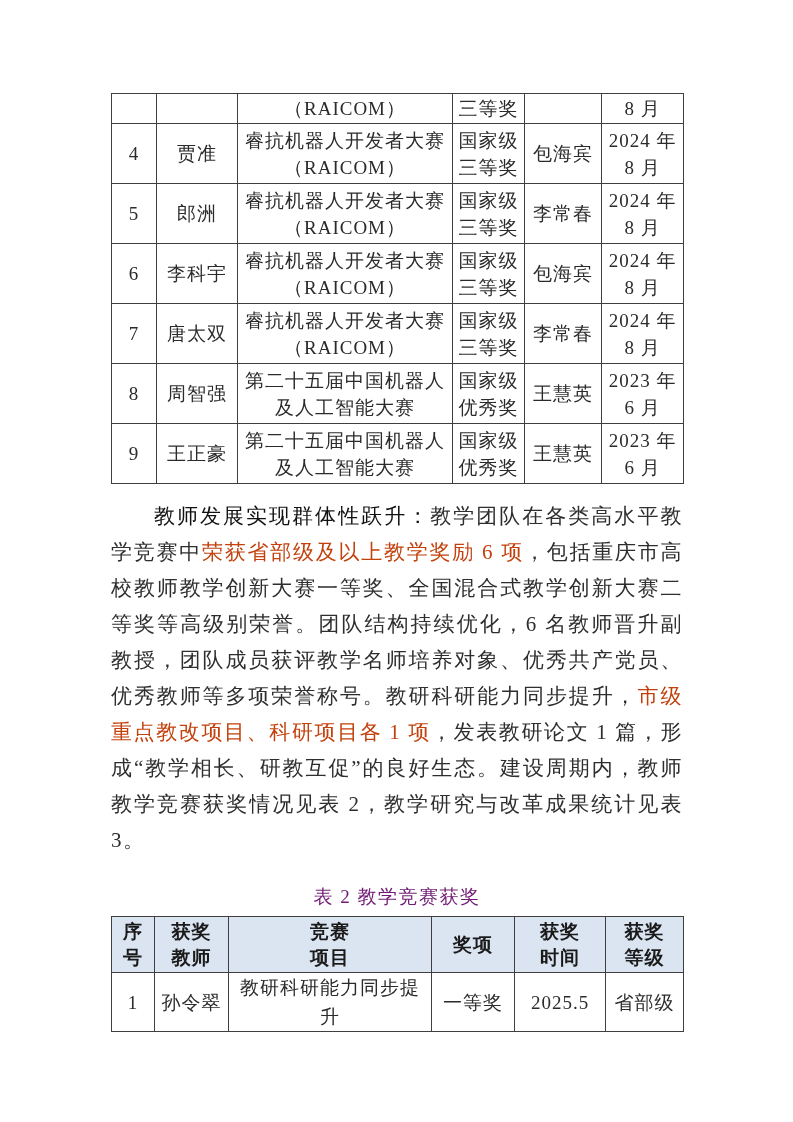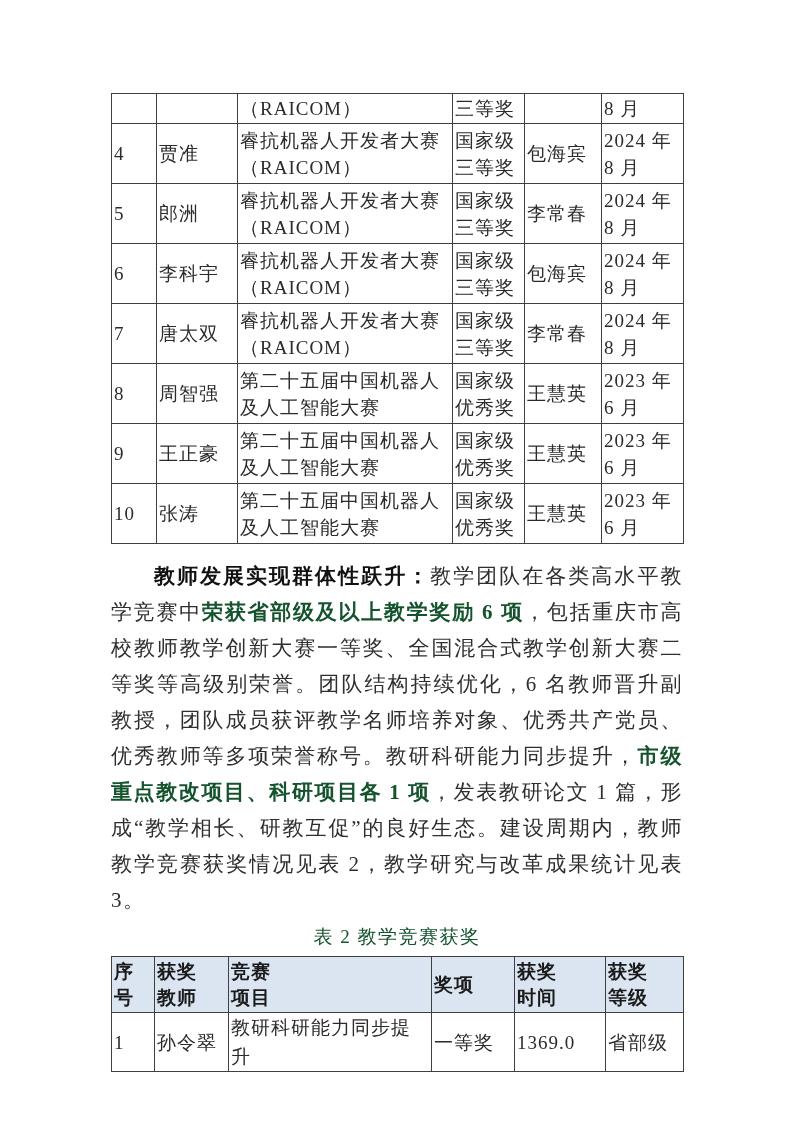--- a/index.html
+++ b/index.html
@@ -18,21 +18,21 @@
     left:111px; top:93px;
     width:572px;
   }
   table {
     border-collapse:collapse;
     table-layout:fixed;
     width:572px;
   }
   td, th {
     border:1px solid #3f3f3f;
-    text-align:left;
+    text-align:center;
     vertical-align:middle;
     white-space:pre-line;
     font-weight:normal;
     padding:0 2px;
     overflow:hidden;
   }
   
   .t1 td { font-size:19px; line-height:27px; letter-spacing:1px; }
   .t1 .partial td { height:30px; line-height:28px; }
   .t1 .full td { height:60px; }
@@ -40,31 +40,31 @@
   .para {
     margin-top:14px;
     width:572px;
     font-size:21px;
     line-height:36px;
     letter-spacing:1.6px;
     text-align:justify;
     text-indent:43px;
     color:#2e2e2e;
   }
-  .para .b-black { font-weight:bold; color:#111111; }
-  .para .b-blue  { font-weight:bold; color:#14532d; }
+  .para .b-black { font-weight:normal; color:#111111; }
+  .para .b-blue  { font-weight:normal; color:#c2410c; }
   
   .t2-title {
-    margin-top:4px;
+    margin-top:24px;
     width:572px;
     text-align:center;
     font-size:19px;
     letter-spacing:1.5px;
     line-height:30px;
-    color:#14532d;
+    color:#701a75;
   }
   
   .t2 { margin-top:4px; }
   .t2 th {
     background:#dbe5f1;
     font-weight:bold;
     font-size:19px;
     line-height:26px;
     height:56px;
     letter-spacing:1px;
@@ -147,31 +147,20 @@
 及人工智能大赛</td>
         <td>国家级
 优秀奖</td>
         <td>王慧英</td>
         <td>2023 年
 6 月</td>
       </tr>
       <tr class="full">
         <td>9</td>
         <td>王正豪</td>
-        <td>第二十五届中国机器人
-及人工智能大赛</td>
-        <td>国家级
-优秀奖</td>
-        <td>王慧英</td>
-        <td>2023 年
-6 月</td>
-      </tr>
-      <tr class="full">
-        <td>10</td>
-        <td>张涛</td>
         <td>第二十五届中国机器人
 及人工智能大赛</td>
         <td>国家级
 优秀奖</td>
         <td>王慧英</td>
         <td>2023 年
 6 月</td>
       </tr>
     </tbody>
       </table>
@@ -201,20 +190,20 @@
         <th>获奖
 时间</th>
         <th>获奖
 等级</th>
       </tr>
       <tr>
         <td>1</td>
         <td>孙令翠</td>
         <td>教研科研能力同步提升</td>
         <td>一等奖</td>
-        <td>1369.0</td>
+        <td>2025.5</td>
         <td>省部级</td>
       </tr>
     </tbody>
       </table>
 
   </div>
 </div>
 
 </body></html>

